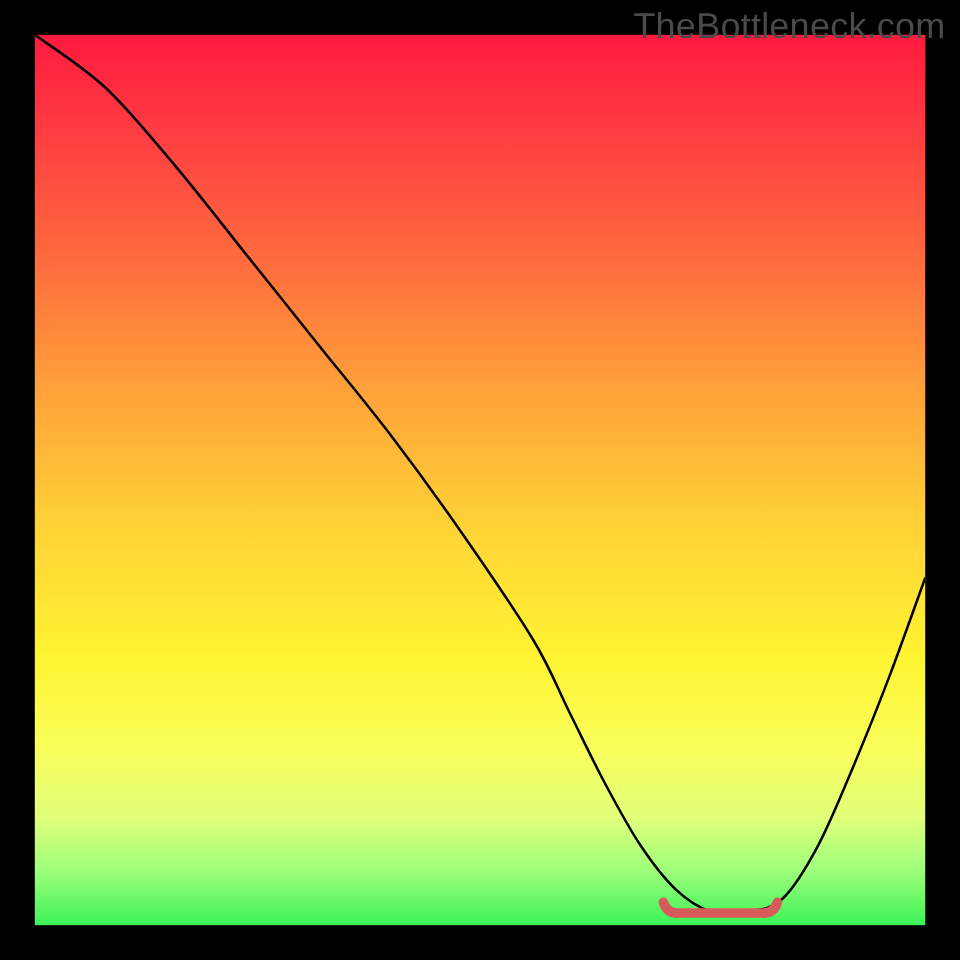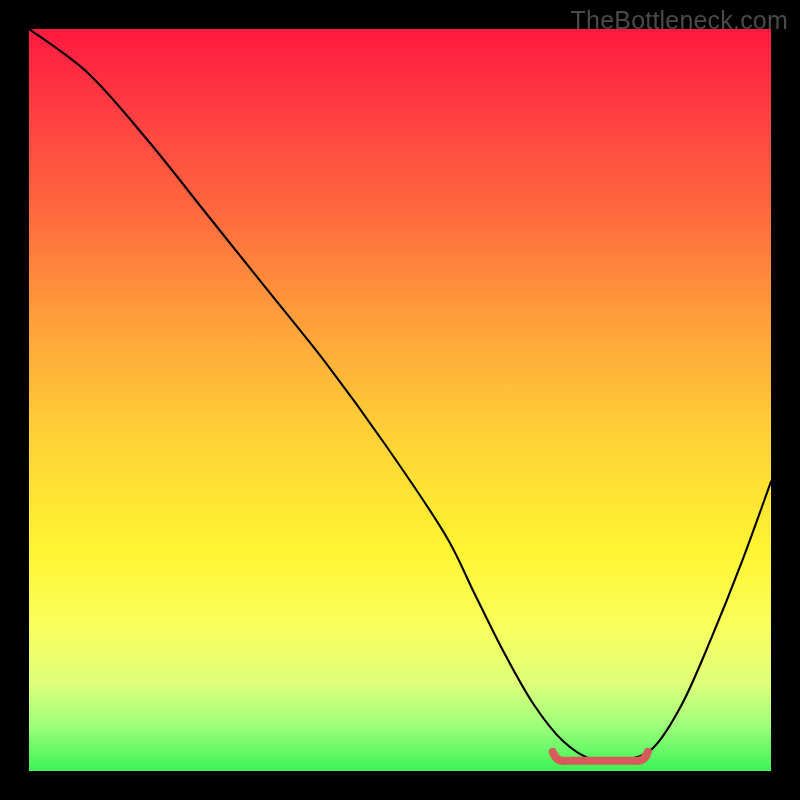--- a/index.html
+++ b/index.html
@@ -27,21 +27,21 @@
       #faff5a 80%,
       #e0ff7a 88%,
       #9cff7a 94%,
       #3cf257 100%);
   }
   .watermark {
     position: absolute;
     top: 6px;
     right: 12px;
     color: #4a4a4a;
-    font-size: 25px;
+    font-size: 30px;
     font-weight: 500;
     letter-spacing: 0.2px;
   }
   svg.curve {
     position: absolute;
     left: 0;
     top: 0;
     width: 742px;
     height: 742px;
   }

